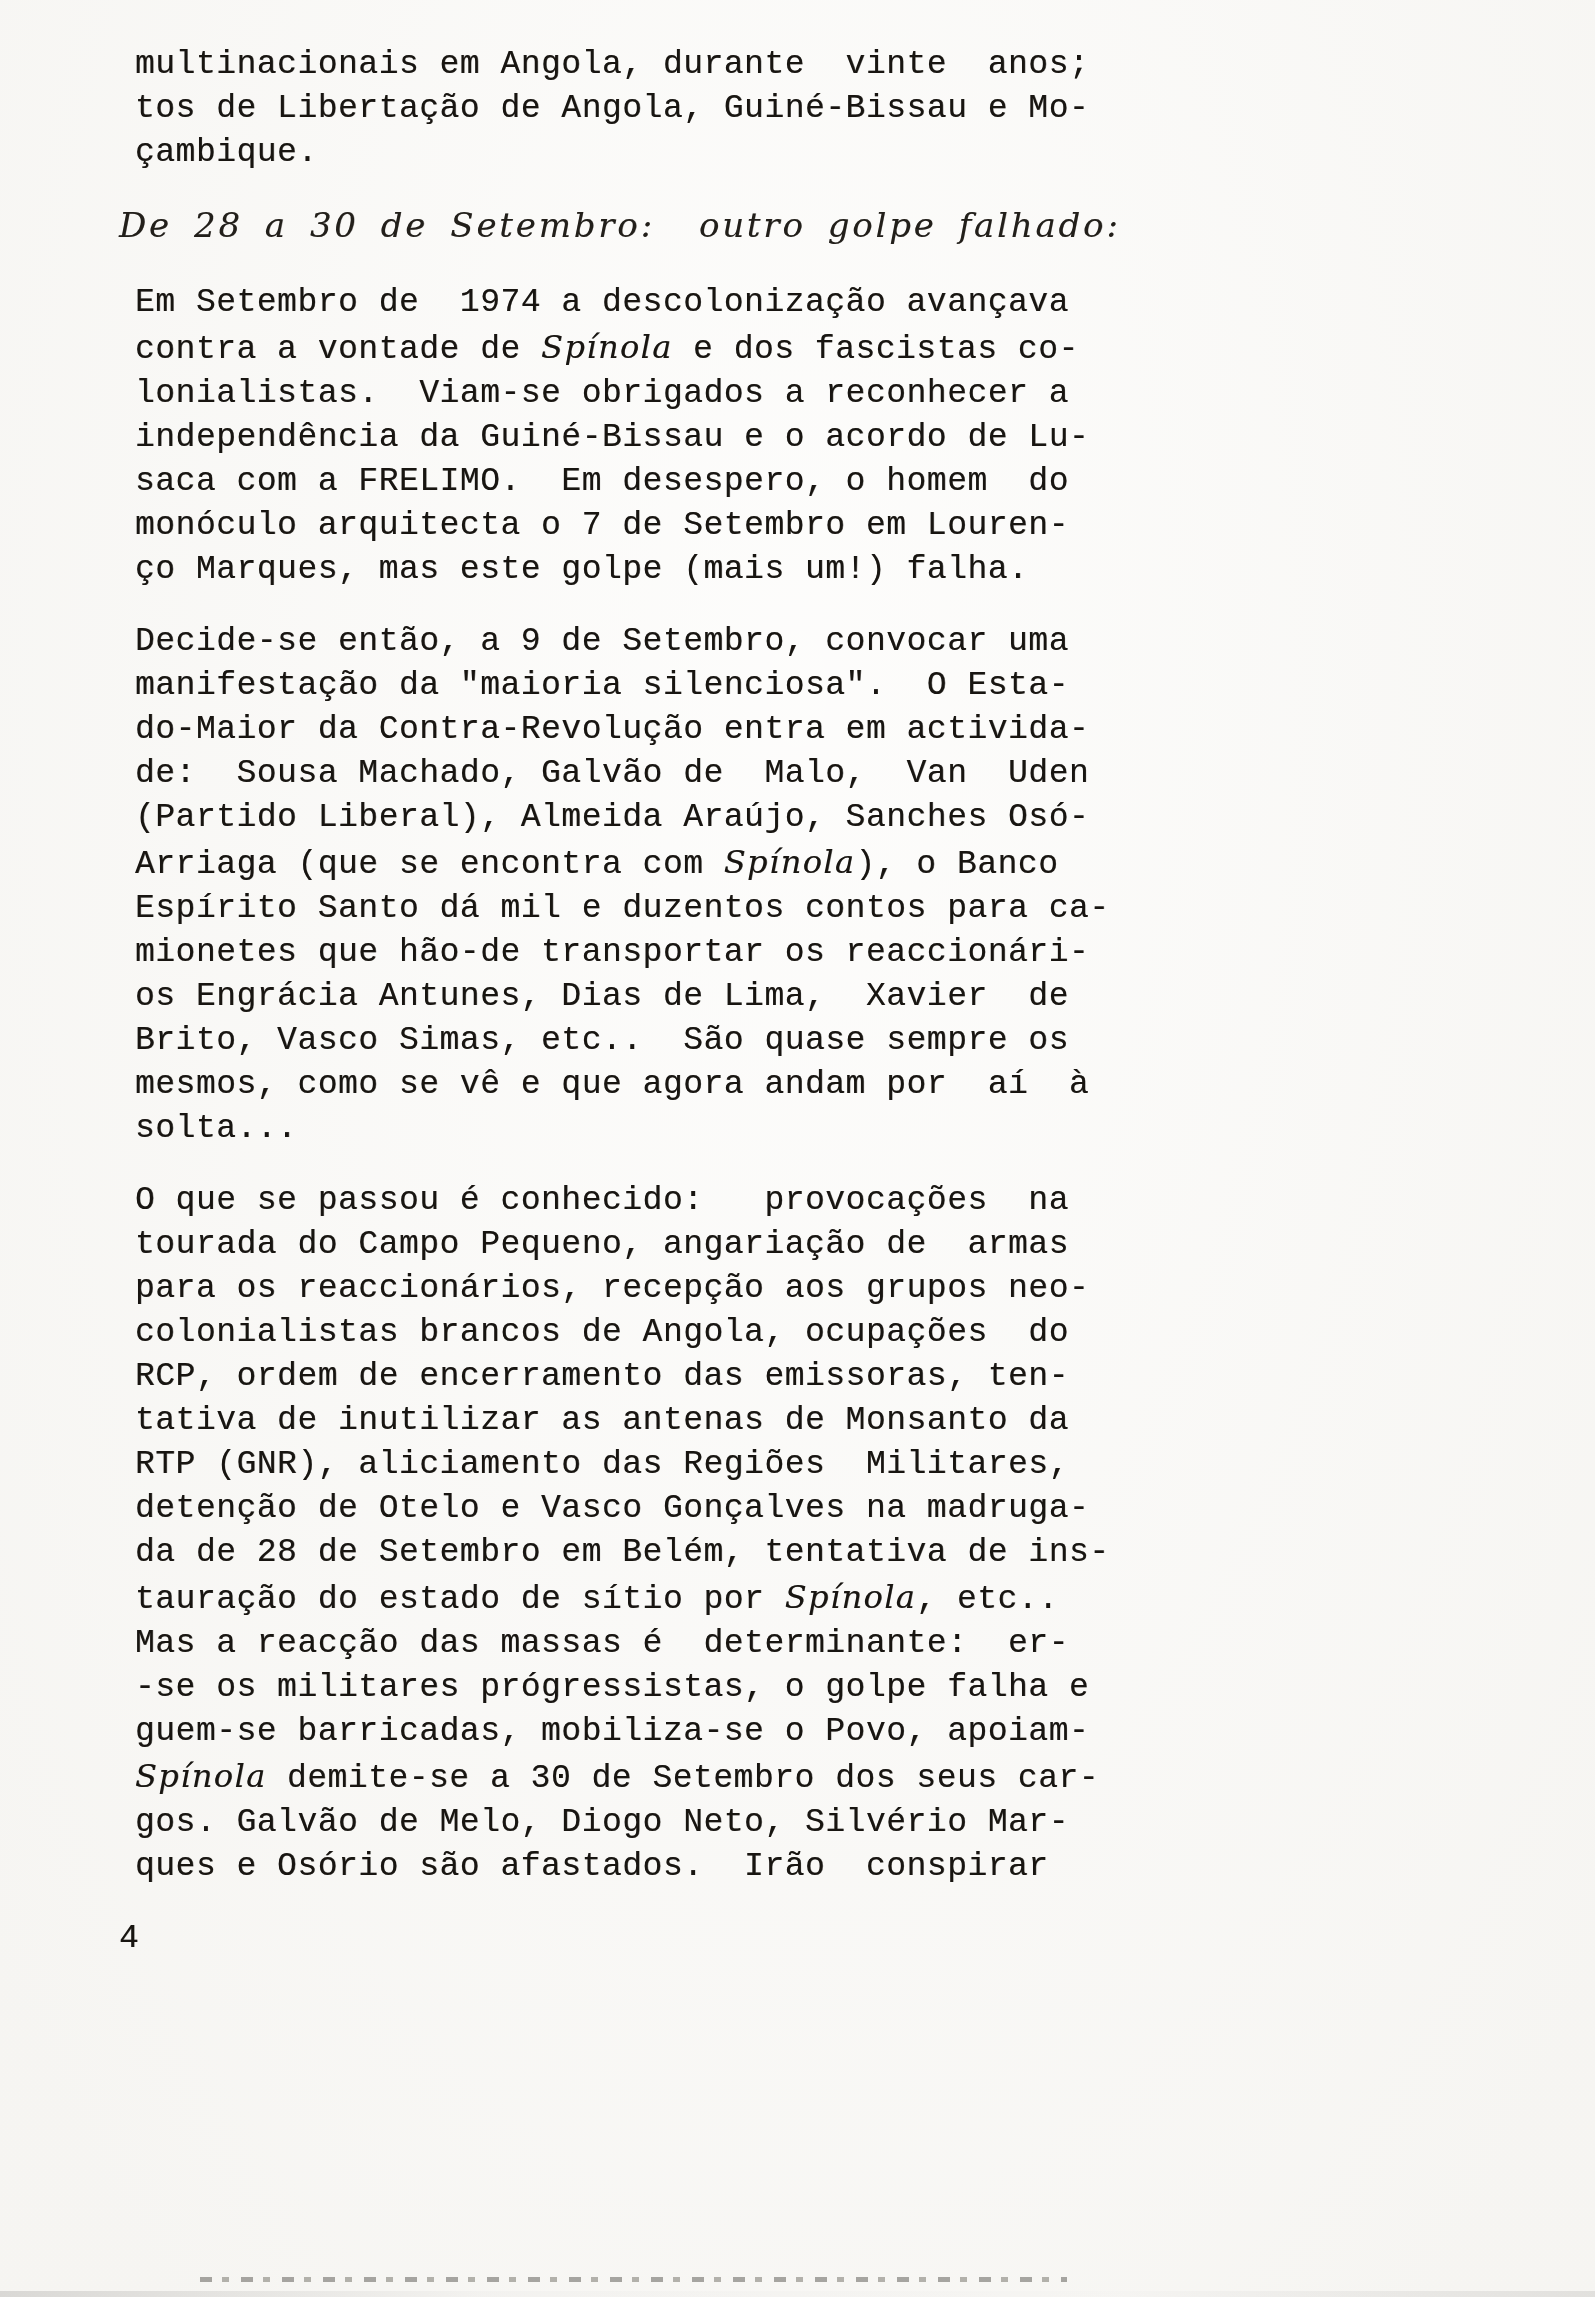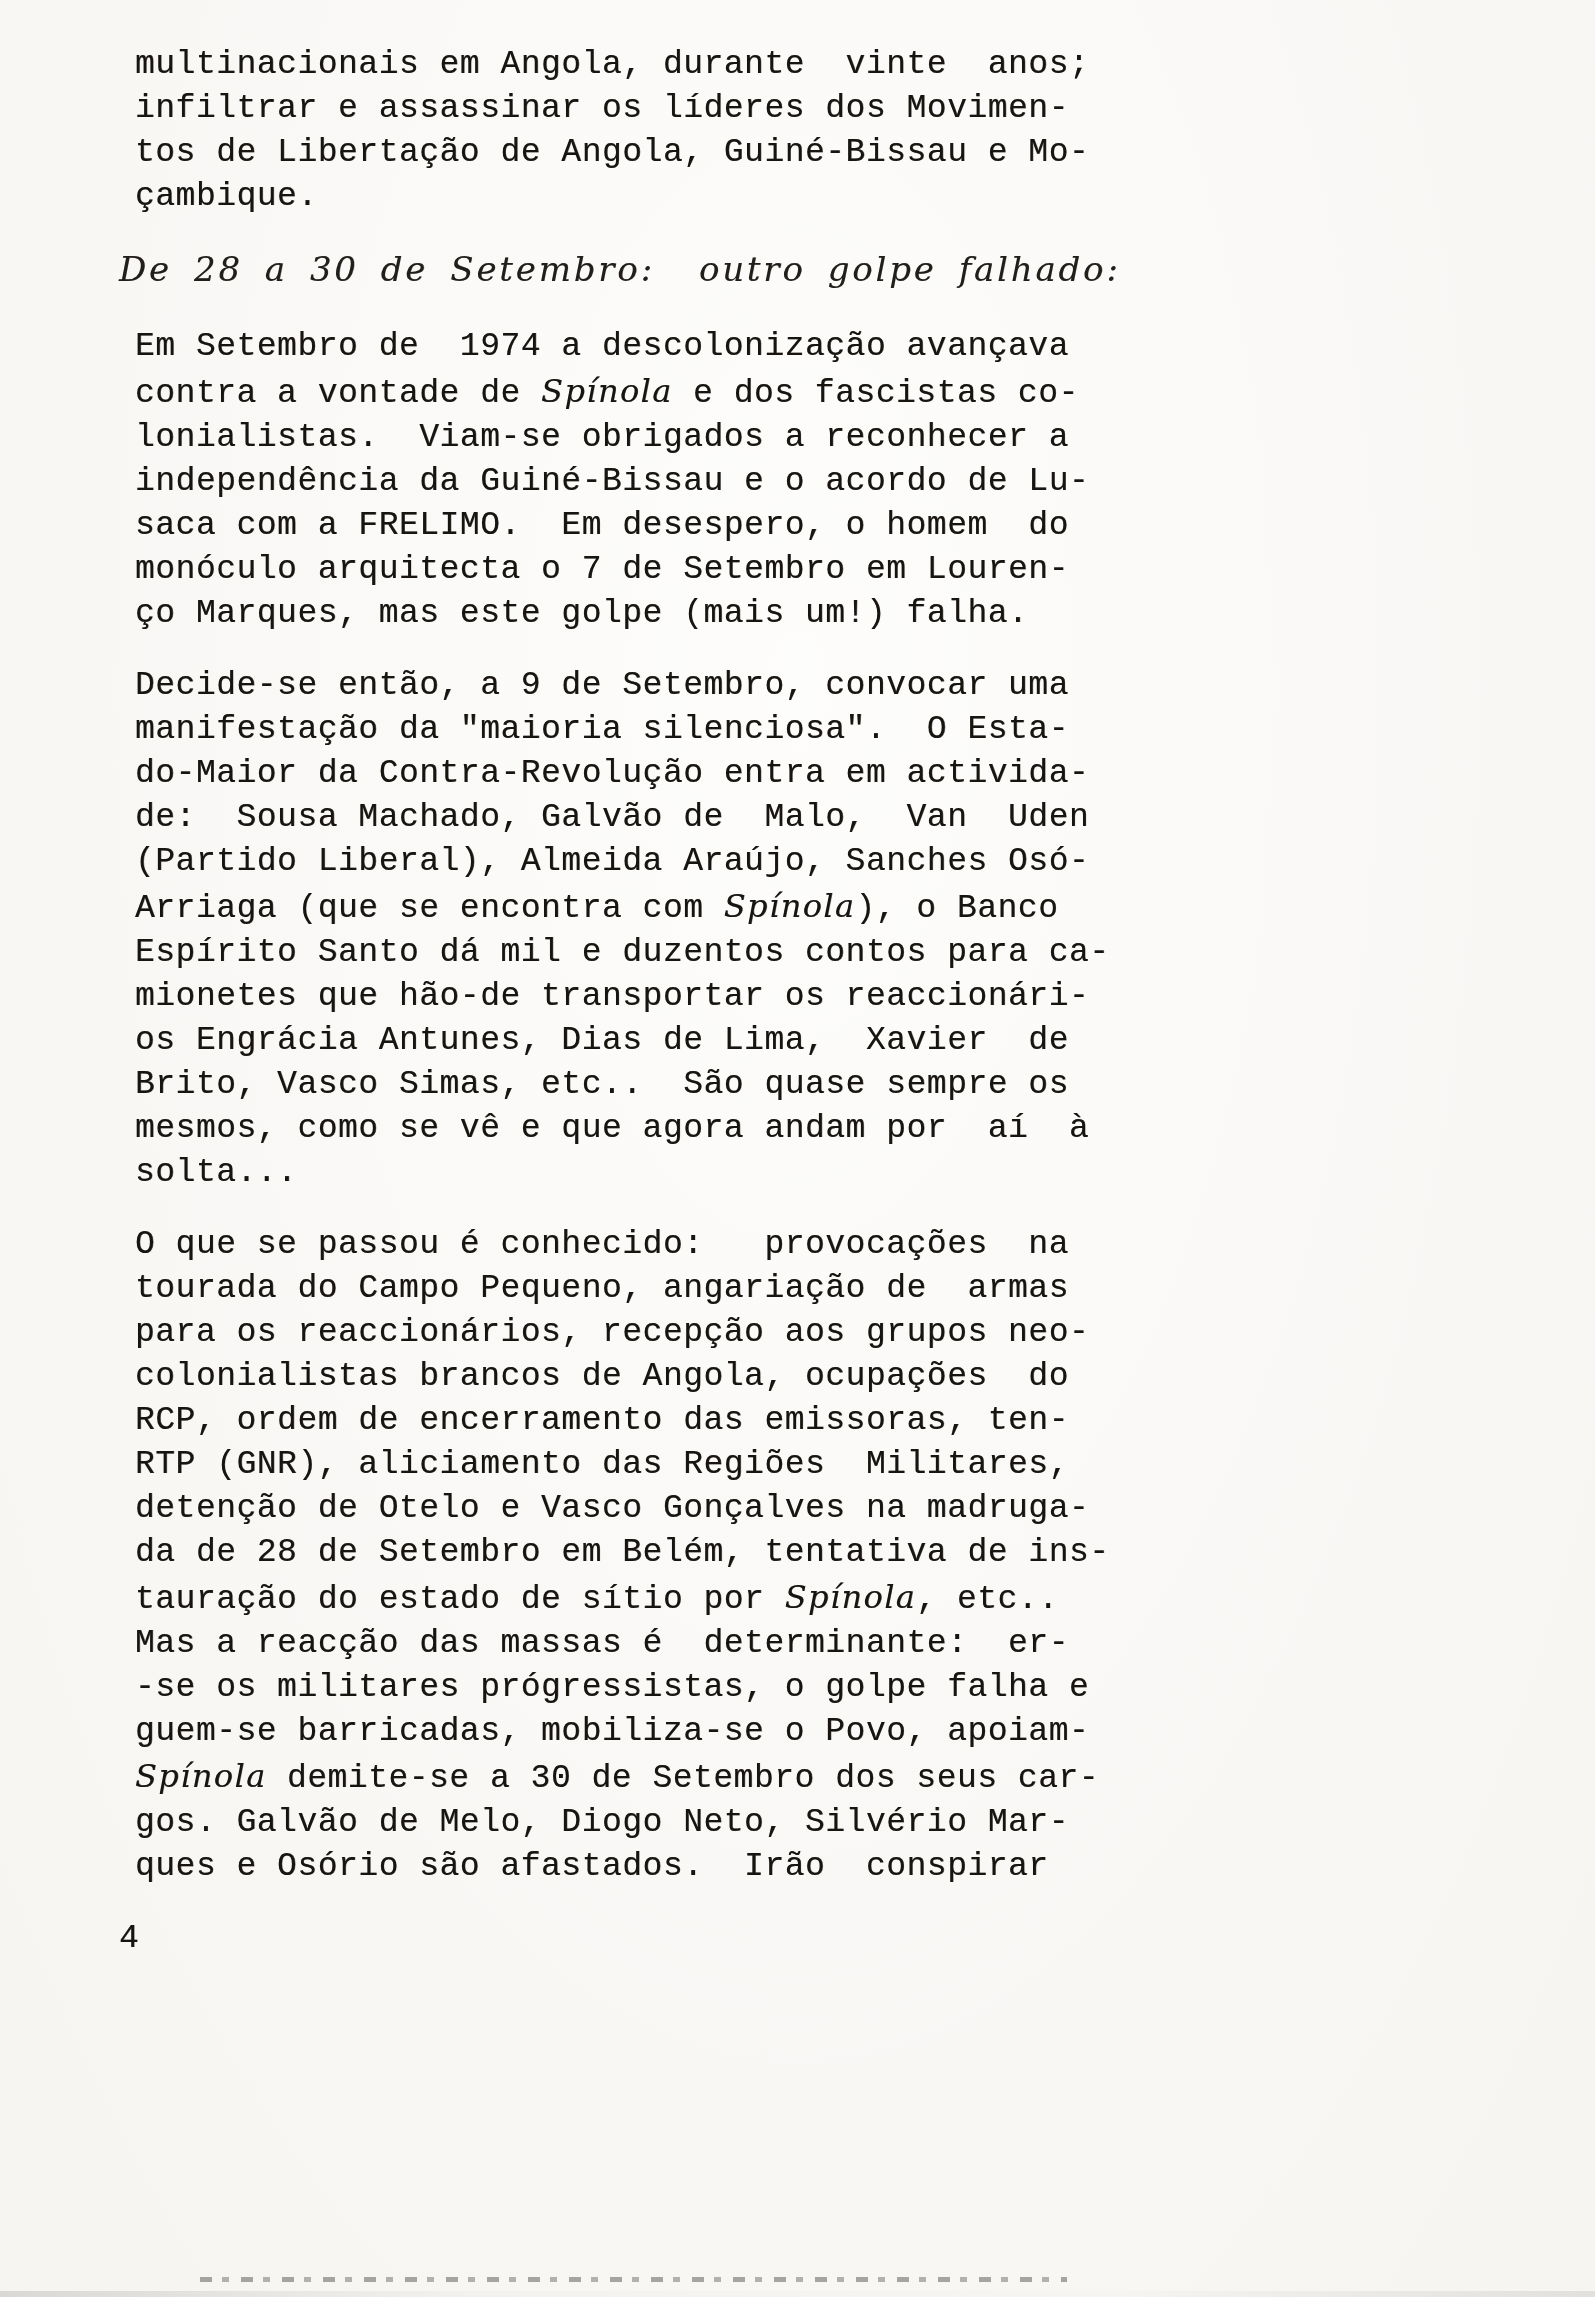--- a/index.html
+++ b/index.html
@@ -82,21 +82,20 @@
     opacity: 0.4;
   }
 </style>
 </head>
 <body>
 
 <div class="page">
   <div class="content">
       <div class="block">
         <div class="line">multinacionais em Angola, durante  vinte  anos;</div>
-        <div class="line">infiltrar e assassinar os líderes dos Movimen-</div>
         <div class="line">tos de Libertação de Angola, Guiné-Bissau e Mo-</div>
         <div class="line">çambique.</div>
       </div>
       <div class="block block-heading">
         <div class="line">De 28 a 30 de Setembro:  outro golpe falhado:</div>
       </div>
       <div class="block">
         <div class="line">Em Setembro de  1974 a descolonização avançava</div>
         <div class="line">contra a vontade de <em>Spínola</em> e dos fascistas co-</div>
         <div class="line">lonialistas.  Viam-se obrigados a reconhecer a</div>
@@ -118,20 +117,21 @@
         <div class="line">Brito, Vasco Simas, etc..  São quase sempre os</div>
         <div class="line">mesmos, como se vê e que agora andam por  aí  à</div>
         <div class="line">solta...</div>
       </div>
       <div class="block">
         <div class="line">O que se passou é conhecido:   provocações  na</div>
         <div class="line">tourada do Campo Pequeno, angariação de  armas</div>
         <div class="line">para os reaccionários, recepção aos grupos neo-</div>
         <div class="line">colonialistas brancos de Angola, ocupações  do</div>
         <div class="line">RCP, ordem de encerramento das emissoras, ten-</div>
+        <div class="line">tativa de inutilizar as antenas de Monsanto da</div>
         <div class="line">RTP (GNR), aliciamento das Regiões  Militares,</div>
         <div class="line">detenção de Otelo e Vasco Gonçalves na madruga-</div>
         <div class="line">da de 28 de Setembro em Belém, tentativa de ins-</div>
         <div class="line">tauração do estado de sítio por <em>Spínola</em>, etc..</div>
         <div class="line">Mas a reacção das massas é  determinante:  er-</div>
         <div class="line">-se os militares prógressistas, o golpe falha e</div>
         <div class="line">guem-se barricadas, mobiliza-se o Povo, apoiam-</div>
         <div class="line"><em>Spínola</em> demite-se a 30 de Setembro dos seus car-</div>
         <div class="line">gos. Galvão de Melo, Diogo Neto, Silvério Mar-</div>
         <div class="line">ques e Osório são afastados.  Irão  conspirar</div>

